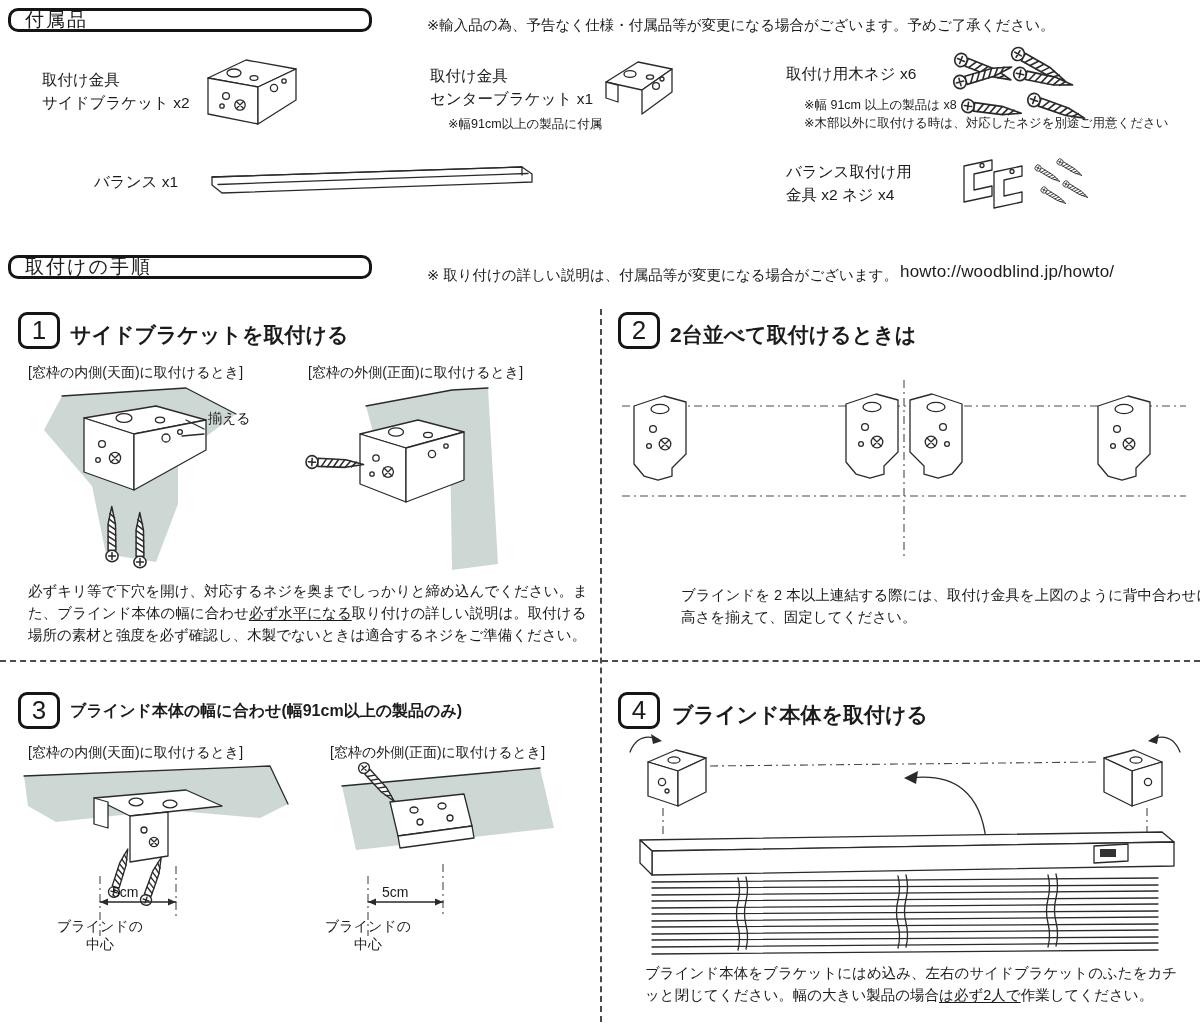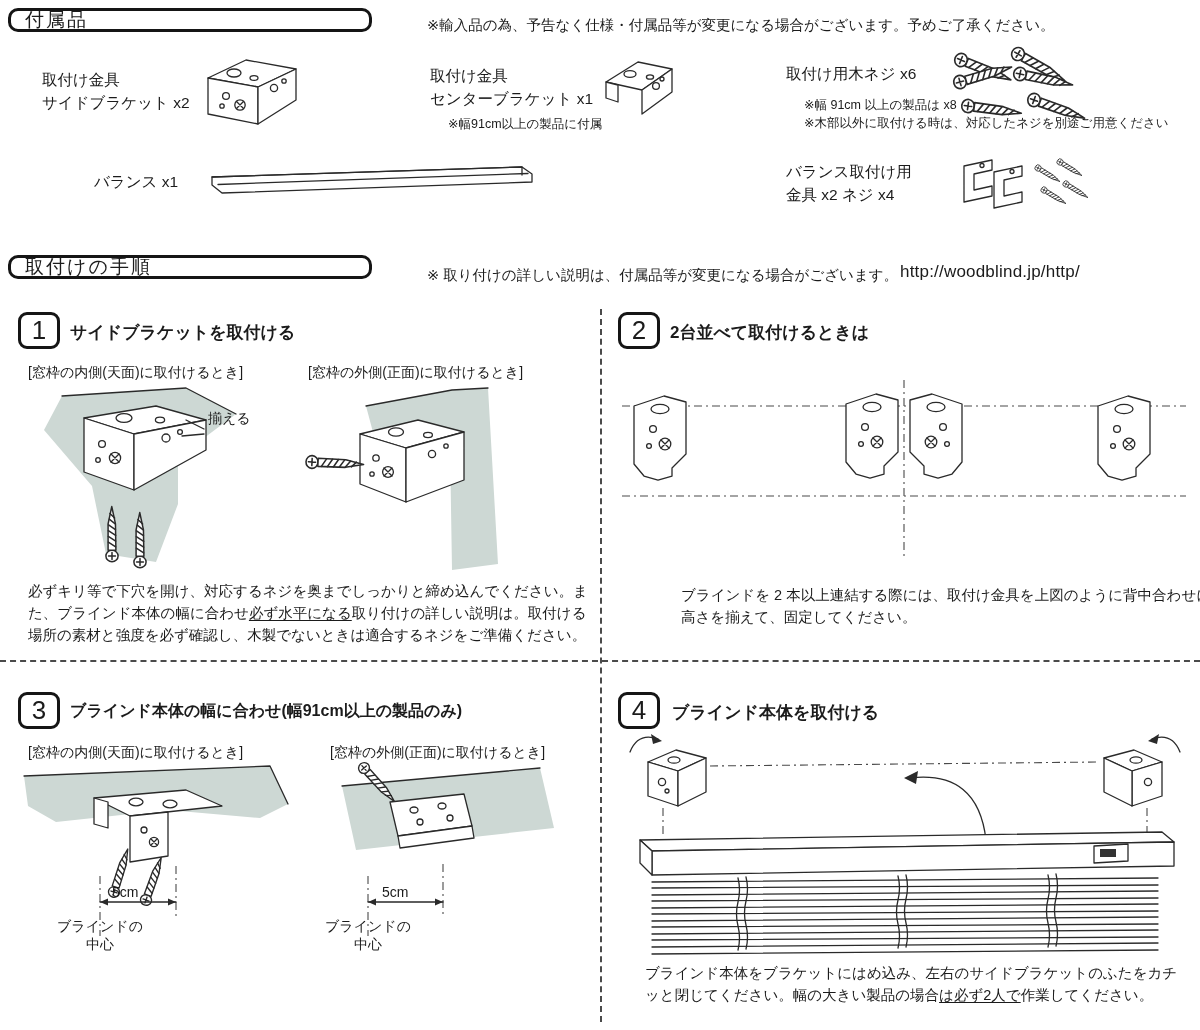--- a/index.html
+++ b/index.html
@@ -3,21 +3,21 @@
 <meta charset="utf-8">
 <style>
   *{box-sizing:border-box;margin:0;padding:0}
   html,body{background:#fff}
   .page{position:relative;width:1200px;height:1030px;background:#fff;overflow:hidden;
         font-family:"Liberation Sans","DejaVu Sans",sans-serif;color:#1b1b1b}
   .box-title{position:absolute;left:8px;width:364px;height:24px;border:3px solid #151515;border-radius:10px;
              display:flex;align-items:center;padding-left:14px;font-size:19px;letter-spacing:2px}
   .stepnum{position:absolute;width:42px;height:37px;border:3px solid #151515;border-radius:9px;
            display:flex;align-items:center;justify-content:center;font-size:26px}
-  .steptitle{position:absolute;font-size:17px;font-weight:700}
+  .steptitle{position:absolute;font-size:21px;font-weight:700}
   .sublabel{position:absolute;font-size:14px;font-weight:500}
   .note{position:absolute;font-size:14.5px}
   .smallnote{position:absolute;font-size:12.5px}
   .itemlabel{position:absolute;font-size:15.5px;line-height:23px}
   .desc{position:absolute;font-size:14.5px;line-height:22px}
   .annot{position:absolute;font-size:14px}
   .dim{position:absolute;font-size:14px}
   .url{position:absolute;font-size:17px;letter-spacing:.2px}
   .u{text-decoration:underline;text-underline-offset:2px}
   .vsep{position:absolute;left:600px;top:309px;height:713px;width:0;border-left:2px dashed #4a4a4a}
@@ -123,21 +123,21 @@
     <use href="#screw" transform="translate(80,18) rotate(32) scale(0.6)"></use>
     <use href="#screw" transform="translate(102,12) rotate(32) scale(0.6)"></use>
     <use href="#screw" transform="translate(86,40) rotate(32) scale(0.6)"></use>
     <use href="#screw" transform="translate(108,34) rotate(32) scale(0.6)"></use>
   </svg>
 
   <div class="box-title" style="top:255px">
     <span>取付けの手順</span>
   </div>
   <div class="note" style="left:427px;top:266px">※ 取り付けの詳しい説明は、付属品等が変更になる場合がございます。</div>
-  <div class="url" style="left:900px;top:262px">http://woodblind.jp/http/</div>
+  <div class="url" style="left:900px;top:262px">howto://woodblind.jp/howto/</div>
 
   <div class="vsep"></div>
   <div class="hsep"></div>
 
   <div class="stepnum" style="left:18px;top:312px">1</div>
   <div class="steptitle" style="left:70px;top:321px">サイドブラケットを取付ける</div>
   <div class="sublabel" style="left:28px;top:364px">[窓枠の内側(天面)に取付けるとき]</div>
   <div class="sublabel" style="left:308px;top:364px">[窓枠の外側(正面)に取付けるとき]</div>
 
   <svg style="left:28px;top:386px" width="265" height="190" viewBox="0 0 265 190">

